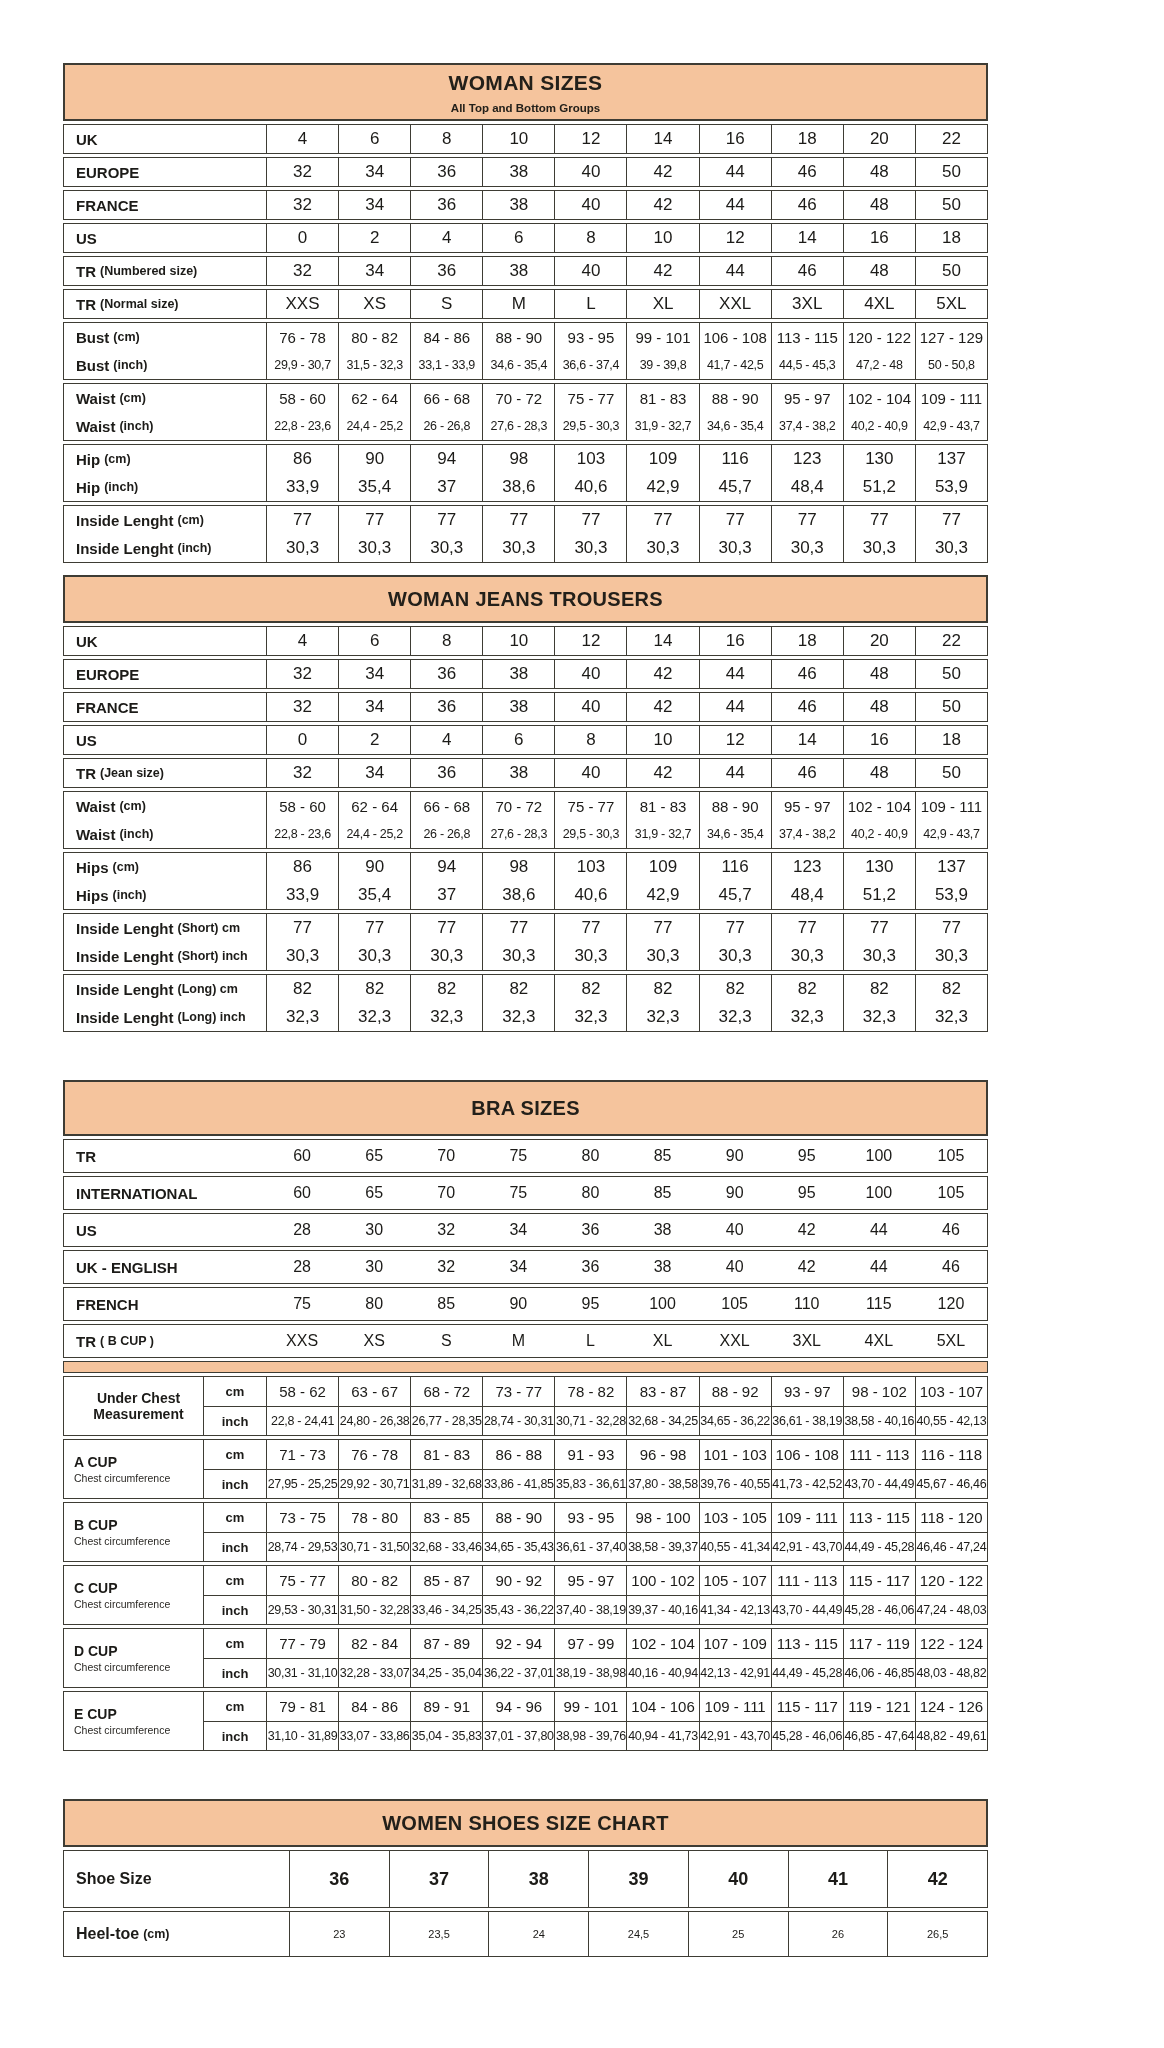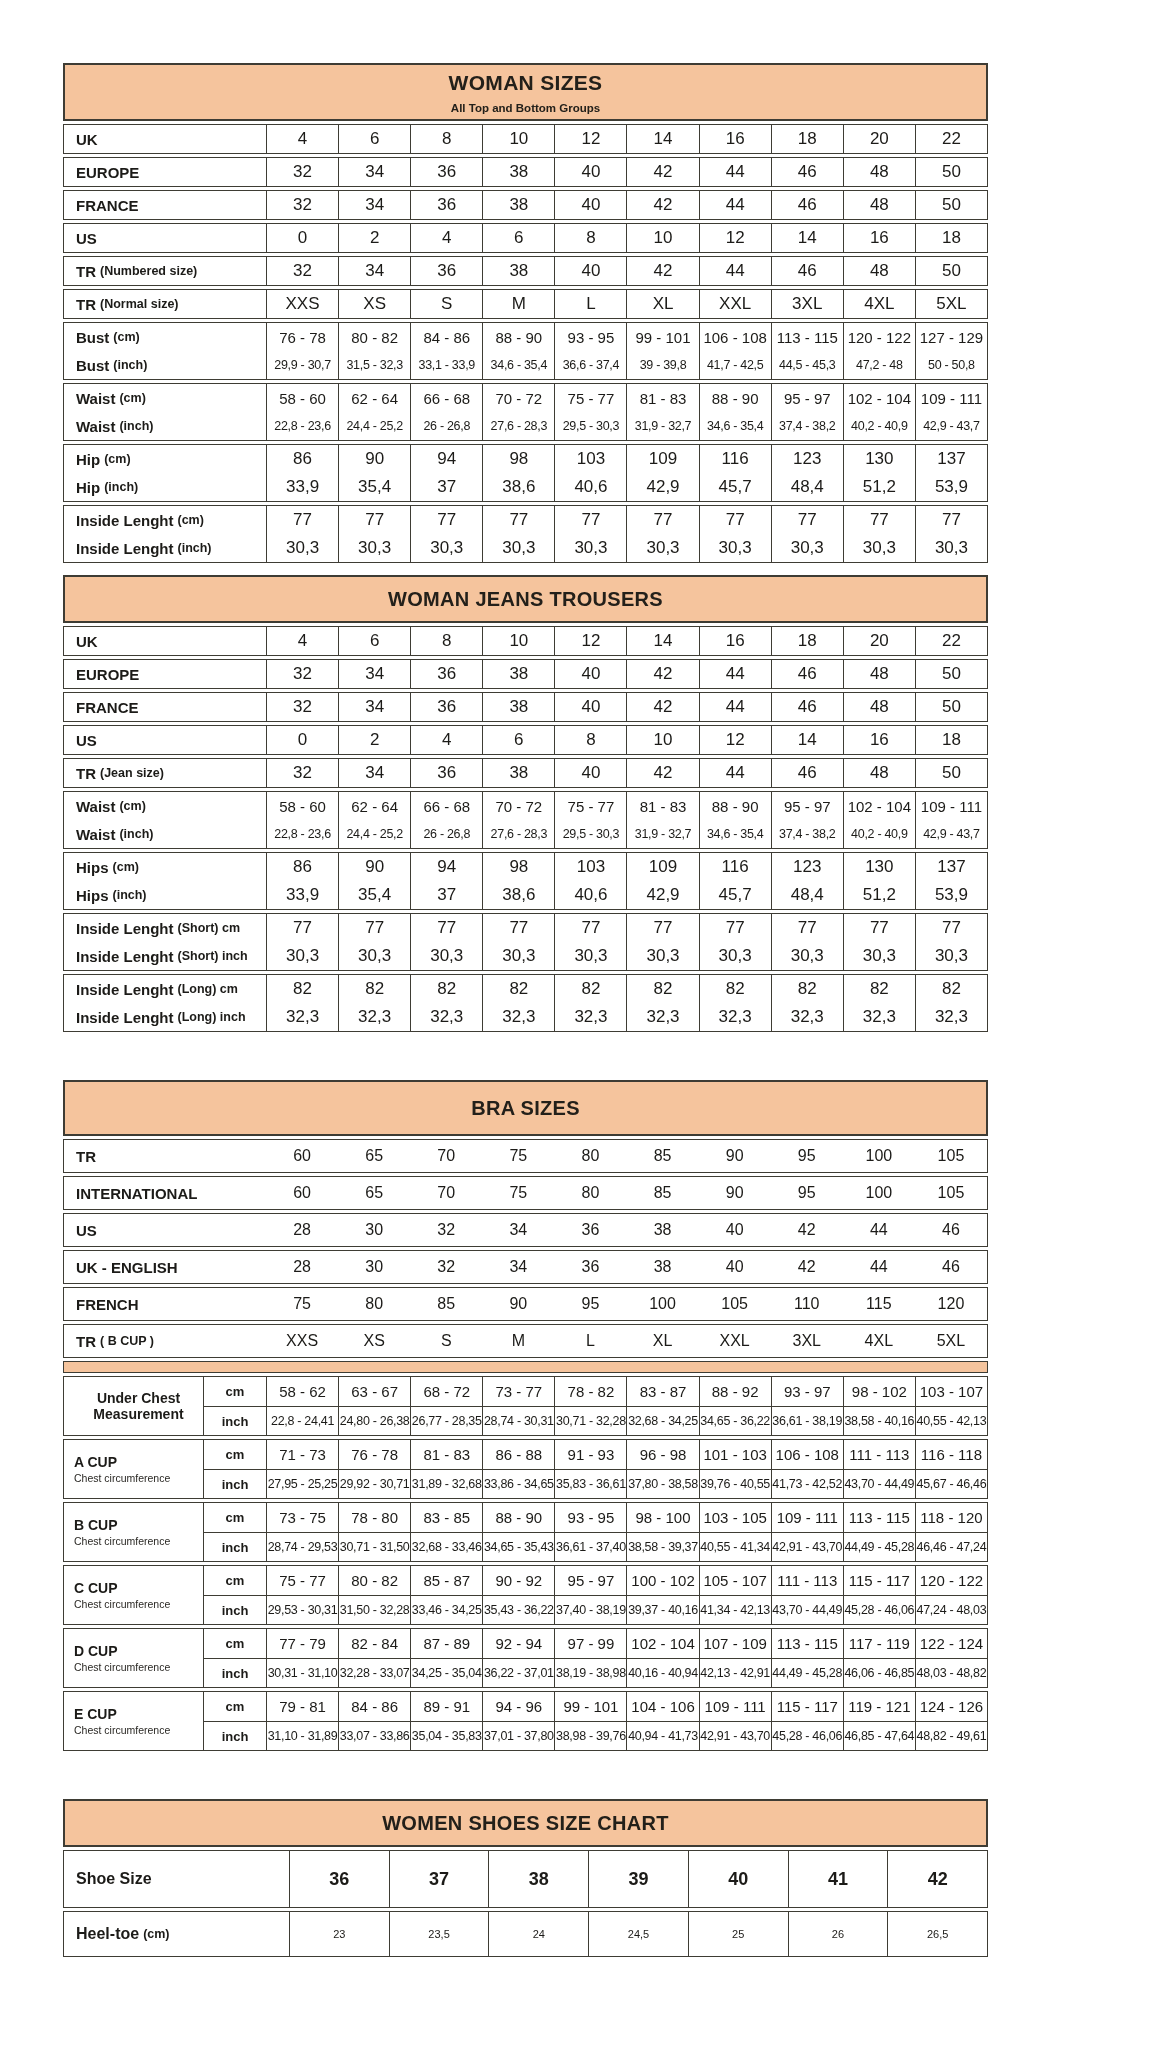--- a/index.html
+++ b/index.html
@@ -685,21 +685,21 @@
           <div class="cell sm">91 - 93</div>
           <div class="cell sm">96 - 98</div>
           <div class="cell sm">101 - 103</div>
           <div class="cell sm">106 - 108</div>
           <div class="cell sm">111 - 113</div>
           <div class="cell sm">116 - 118</div>
           <div class="unit r2">inch</div>
           <div class="cell xs r2">27,95 - 25,25</div>
           <div class="cell xs r2">29,92 - 30,71</div>
           <div class="cell xs r2">31,89 - 32,68</div>
-          <div class="cell xs r2">33,86 - 34,65</div>
+          <div class="cell xs r2">33,86 - 41,85</div>
           <div class="cell xs r2">35,83 - 36,61</div>
           <div class="cell xs r2">37,80 - 38,58</div>
           <div class="cell xs r2">39,76 - 40,55</div>
           <div class="cell xs r2">41,73 - 42,52</div>
           <div class="cell xs r2">43,70 - 44,49</div>
           <div class="cell xs r2">45,67 - 46,46</div>
         </div>
         <div class="grp cup">
           <div class="cup-label">
             <div class="cup-title">B CUP</div>

